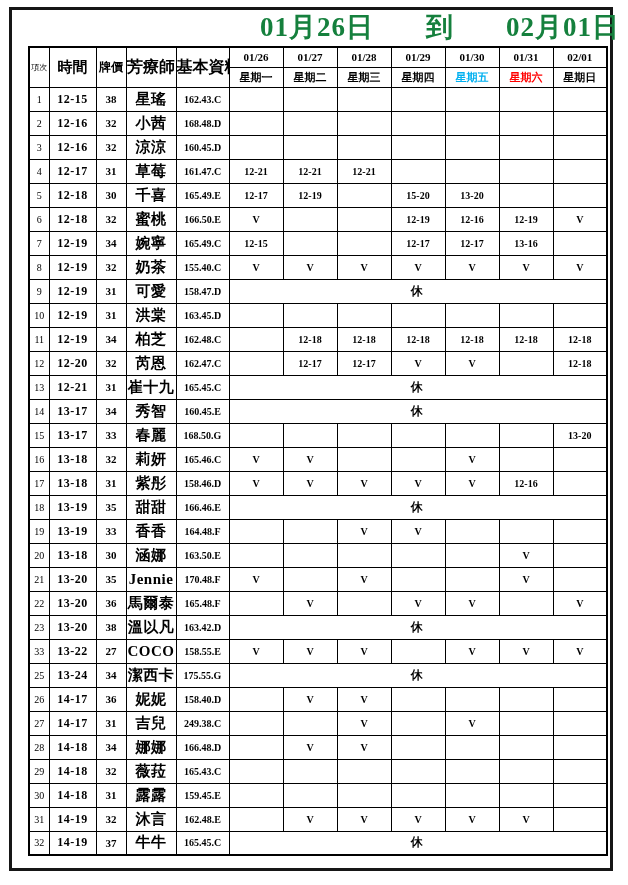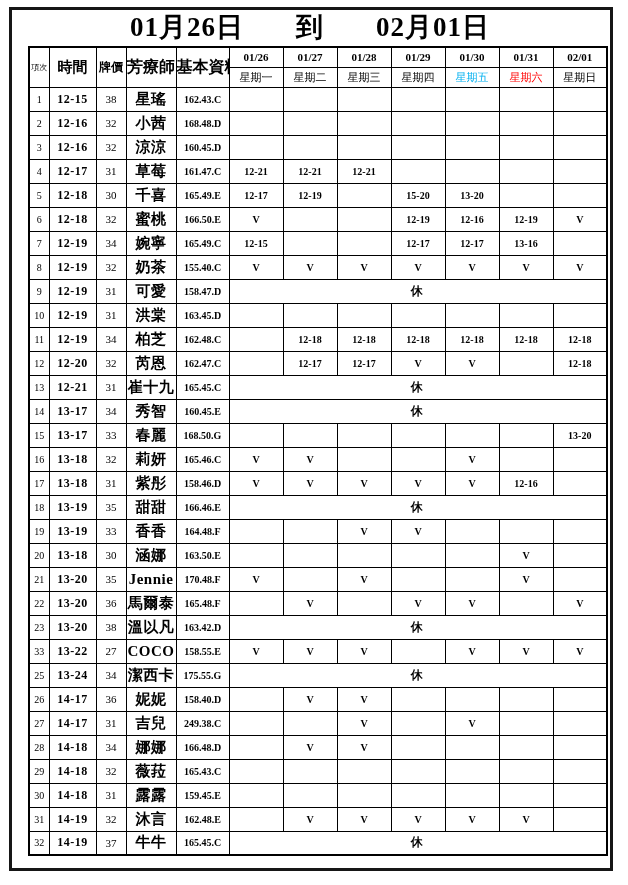--- a/index.html
+++ b/index.html
@@ -20,25 +20,25 @@
     height: 864px;
     border: 3px solid #161616;
     box-sizing: border-box;
   }
   .title {
     position: absolute;
     top: 9px;
     left: 0;
     width: 620px;
     display: flex;
-    justify-content: center;
+    justify-content: flex-end;
     gap: 52px;
     font-size: 27px;
     font-weight: bold;
-    color: #000000;
+    color: #15803d;
     letter-spacing: 1px;
   }
   table.schedule {
     position: absolute;
     left: 28px;
     top: 46px;
     width: 578px;
     border-collapse: collapse;
     table-layout: fixed;
     border: 2px solid #000;
@@ -54,25 +54,25 @@
   }
   .schedule thead tr { height: 20px; }
   .schedule tbody tr { height: 24px; }
 
   .h-index   { font-size: 8px;  color: #8a8a8a; font-weight: normal; }
   .h-time    { font-size: 15px; font-weight: bold; }
   .h-price   { font-size: 12px; font-weight: bold; }
   .h-ther    { font-size: 16px; font-weight: bold; }
   .h-info    { font-size: 16px; font-weight: bold; }
   .h-date    { font-size: 11px; font-weight: bold; }
-  .h-weekday { font-size: 11px; font-weight: normal; }
+  .h-weekday { font-size: 11px; font-weight: bold; }
 
   .c-index { font-size: 10px; color: #7a7a7a; }
   .c-time  { font-size: 12px; font-weight: bold; letter-spacing: 0.5px; }
-  .c-price { font-size: 11px; font-weight: normal; margin-left: 28px; }
+  .c-price { font-size: 11px; font-weight: bold; margin-left: 28px; }
   .c-name  { font-size: 15px; font-weight: bold; letter-spacing: 0.5px; margin-left: 30px; }
   .c-info  { font-size: 10px; font-weight: bold; text-align: left; padding-left: 3px; }
   .c-day   { font-size: 10px; font-weight: bold; }
   .c-rest  { font-size: 12px; font-weight: bold; letter-spacing: 2px; }
 </style>
 </head>
 <body>
 
 <div class="page-border"></div>
 

